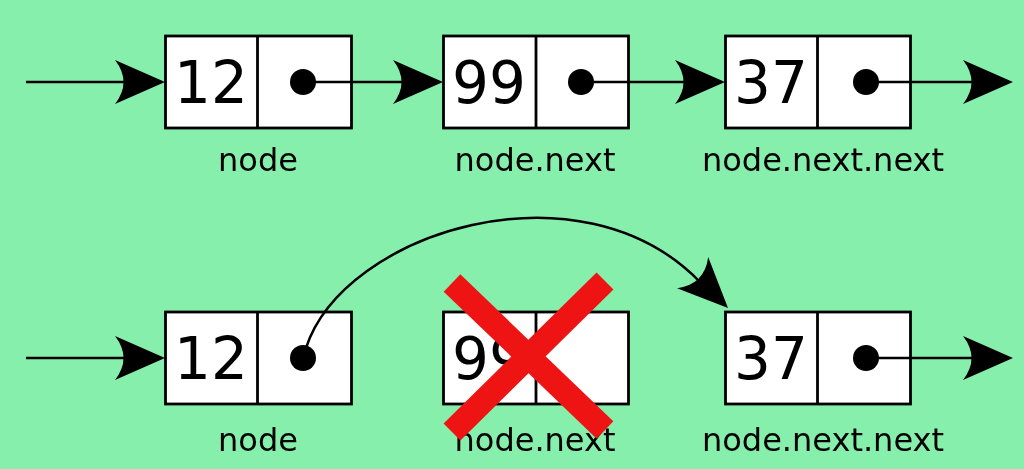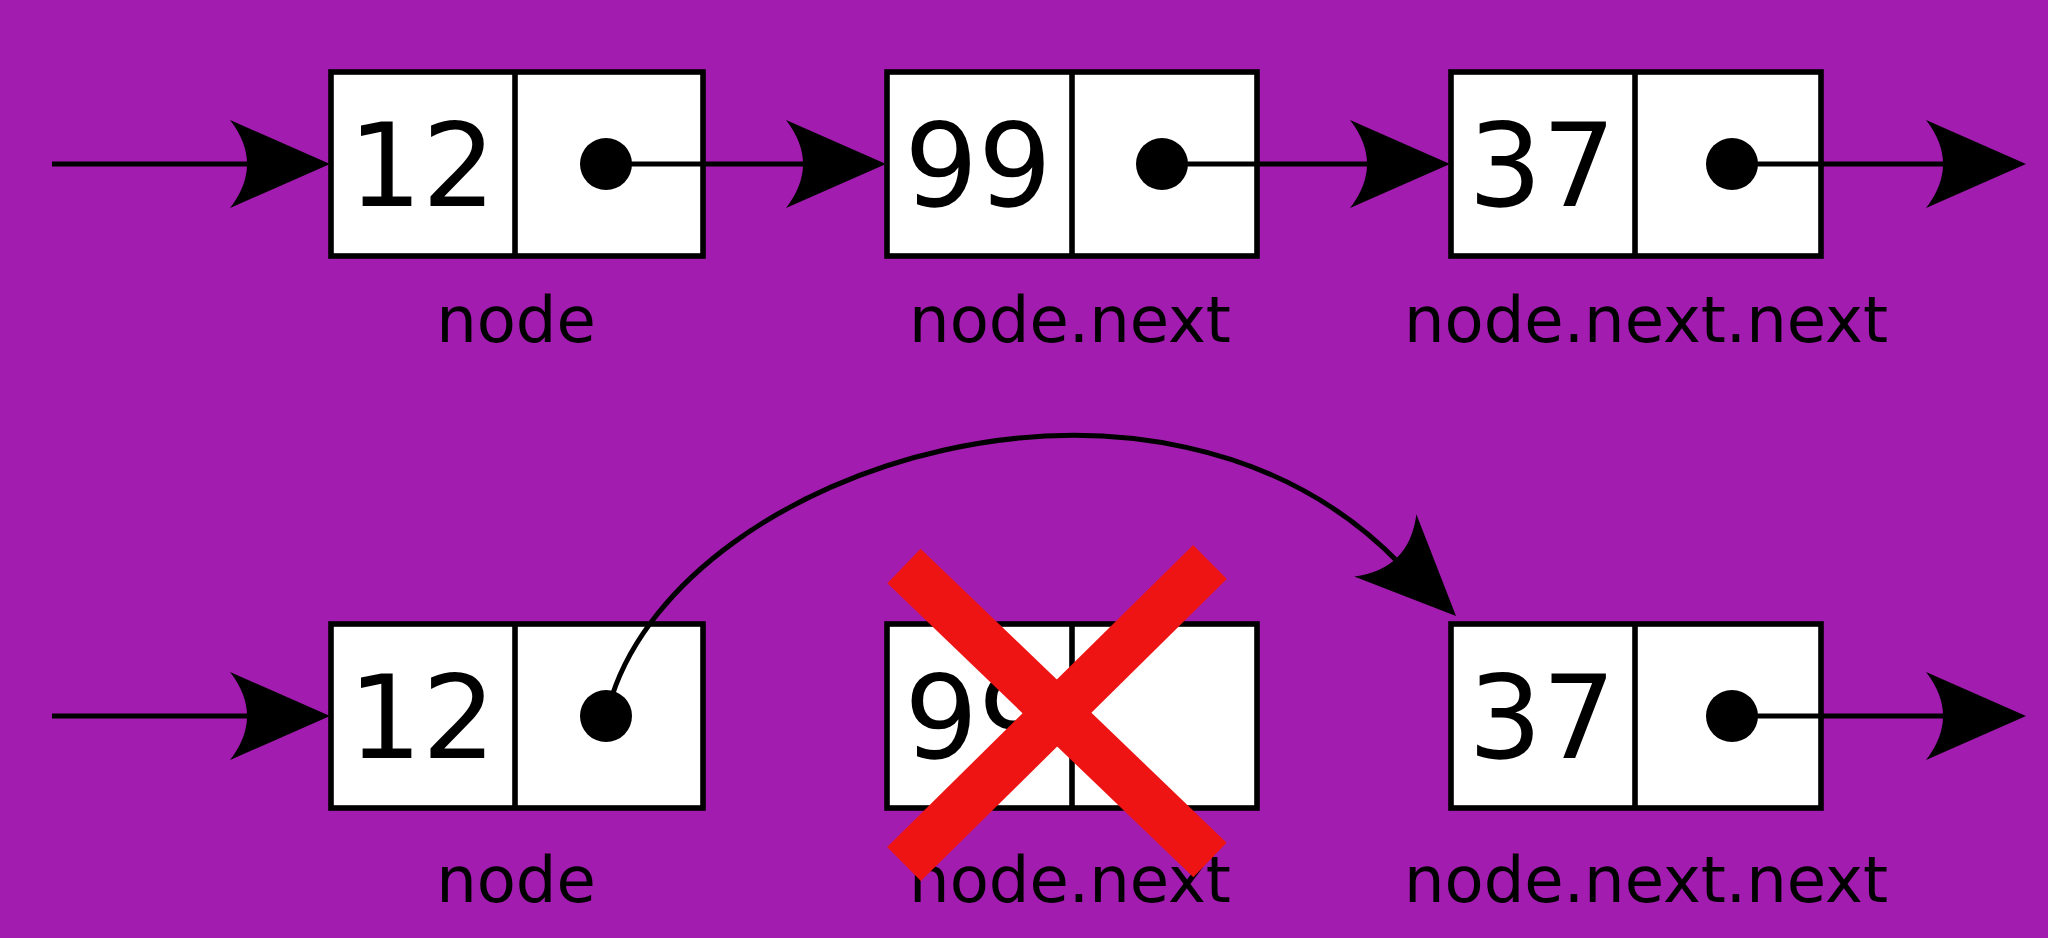--- a/index.html
+++ b/index.html
@@ -3,21 +3,21 @@
 <meta charset="utf-8">
 <style>
   html, body {
     margin: 0;
     padding: 0;
     background: #ffffff;
   }
   .stage {
     width: 1024px;
     height: 469px;
-    background: #a21caf;
+    background: #86efac;
     overflow: hidden;
   }
   svg { display: block; }
   .box {
     fill: #ffffff;
     stroke: #000000;
     stroke-width: 2.8;
   }
   .divider {
     stroke: #000000;

